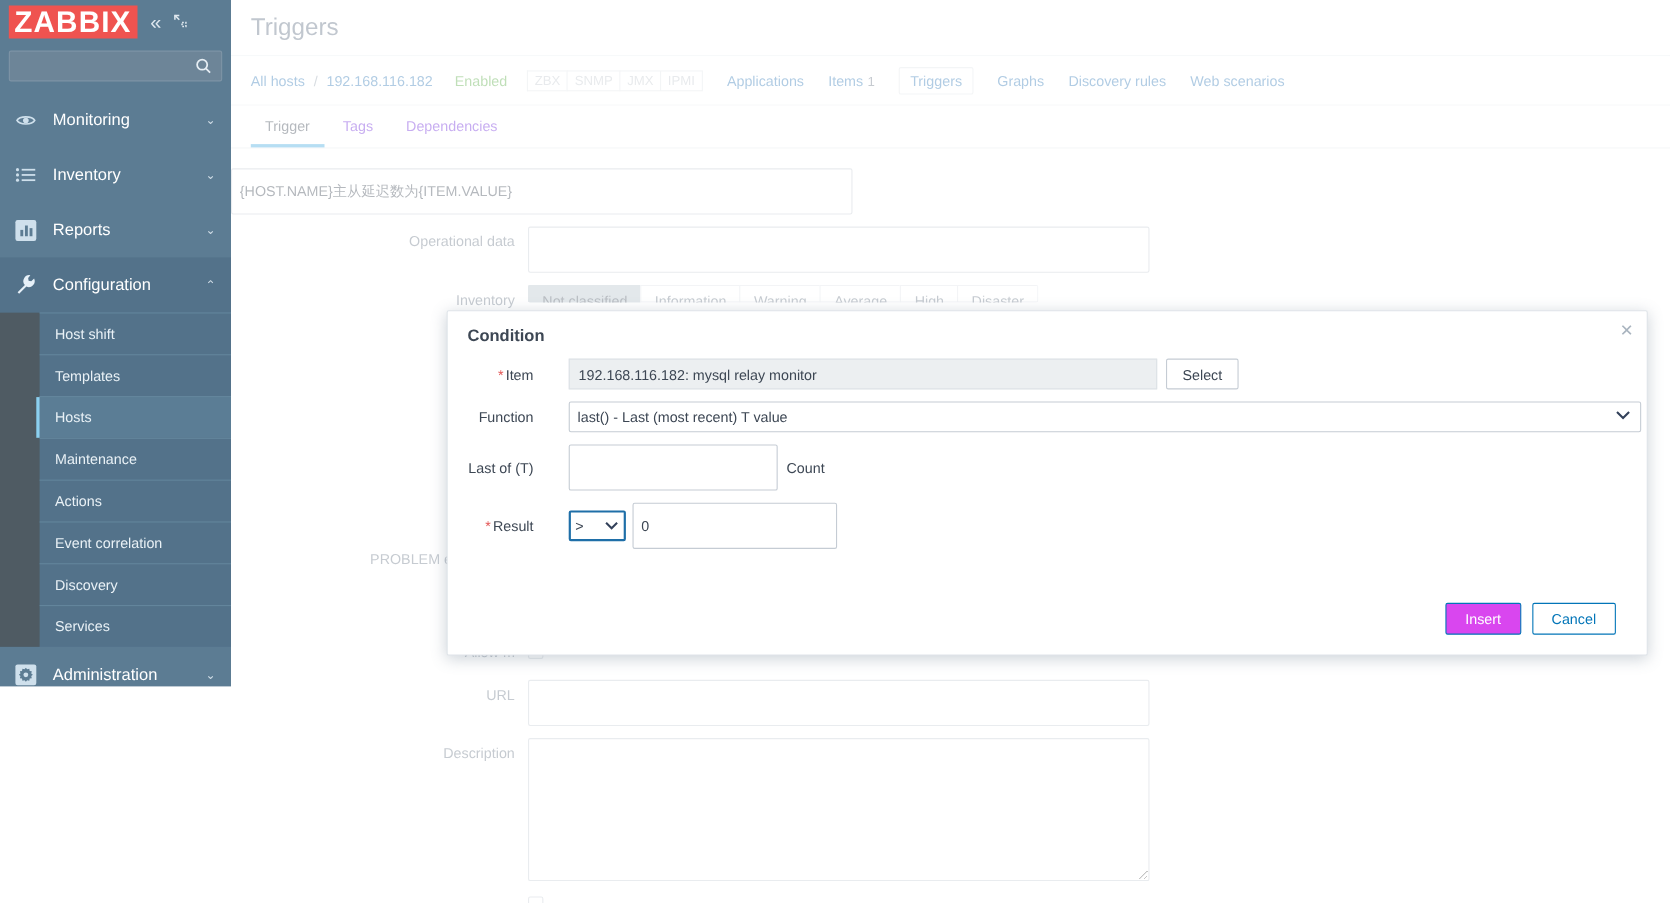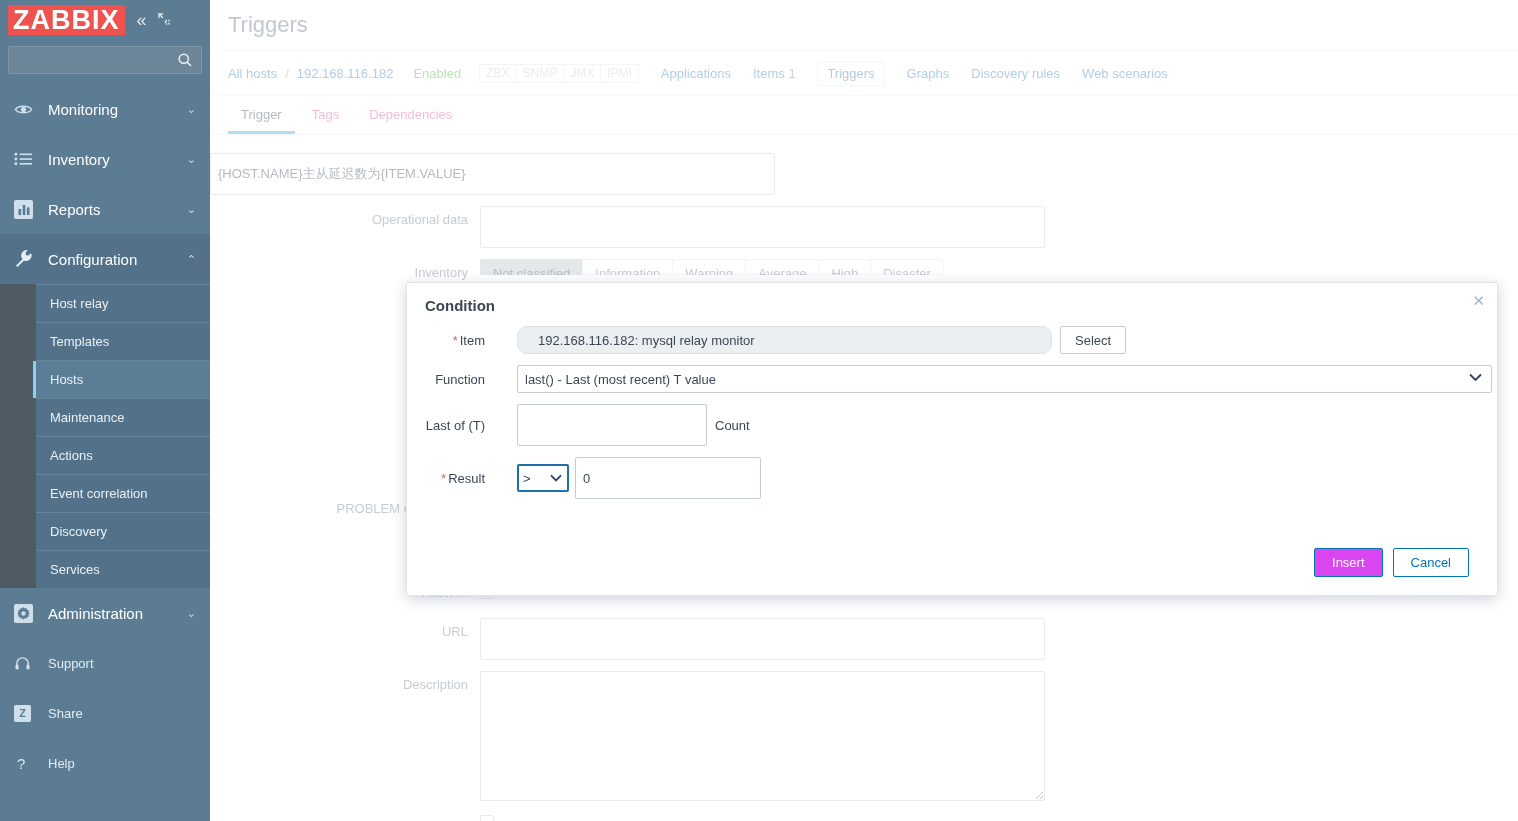--- a/index.html
+++ b/index.html
@@ -10,21 +10,21 @@
     background: #fff;
     font-family: "Liberation Sans", sans-serif;
     font-size: 12px;
     color: #3d4754;
   }
   #root { position: relative; width: 1518px; height: 821px; }
 
   
   #sidebar {
     position: absolute; left: 0; top: 0;
-    width: 210px; height: 821px;
+    width: 210px; height: 624px;
     background: #5c7c93;
     overflow: hidden;
   }
   #sidebar-logo-row {
     height: 40px; display: flex; align-items: center; padding: 0 8px;
   }
   #logo {
     background: #ef5350; color: #fff;
     font-size: 27px; font-weight: bold; letter-spacing: 1px;
     line-height: 30px; padding: 0 5px; font-family: "Liberation Sans", sans-serif;
@@ -102,21 +102,21 @@
   .proto:last-child { border-right: 1px solid #e0e4e8; }
   .bc-link { margin-left: 22px; }
   .bc-link .cnt { color: #6b7785; margin-left: 4px; font-size: 12px; }
   .bc-current {
     margin-left: 22px; background: #fff; border: 1px solid #e0e4e8;
     padding: 4px 9px; color: #337ab7; border-radius: 2px; cursor: pointer;
   }
 
   #tabs { display: flex; padding: 0 18px; border-bottom: 1px solid #e4e8ec; }
   .tab {
-    padding: 11px 13px 9px 13px; font-size: 13px; color: #ec4899; cursor: pointer;
+    padding: 11px 13px 9px 13px; font-size: 13px; color: #6d28d9; cursor: pointer;
     border-bottom: 3px solid transparent; margin-right: 4px;
   }
   .tab.active { color: #3d4754; border-bottom-color: #3fa9e0; }
 
   
   #form-area { position: relative; padding-top: 18px; }
   .frow { display: flex; align-items: flex-start; margin-bottom: 11px; }
   .flabel {
     width: 270px; text-align: right; padding-right: 12px;
     font-size: 13px; color: #6a7786; line-height: 28px; flex: none;
@@ -164,22 +164,22 @@
   }
   #modal-body { padding: 6px 30px 0 0; }
   .mrow { display: flex; align-items: center; margin-bottom: 11px; gap: 20px; }
   .mlabel {
     width: 90px; text-align: right; padding-right: 12px;
     font-size: 13px; color: #3d4754; flex: none;
   }
   .mctl { display: flex; align-items: center; gap: 0; }
   input.mdisabled {
     width: 535px; height: 28px; background: #eceff1;
-    border: 1px solid #dde2e6; border-radius: 10px;
-    font-size: 13px; color: #3d4754; padding: 0 20px; outline: none;
+    border: 1px solid #dde2e6; border-radius: 0;
+    font-size: 13px; color: #3d4754; padding: 0 8px; outline: none;
     font-family: "Liberation Sans", sans-serif;
   }
   .btn-select {
     margin-left: 8px; height: 28px; padding: 0 14px;
     border: 1px solid #c5ccd4; border-radius: 2px; background: #fff;
     color: #3d4754; font-size: 13px; cursor: pointer;
     font-family: "Liberation Sans", sans-serif;
   }
   select.fn {
     width: 975px; height: 28px;
@@ -291,21 +291,21 @@
         <svg width="20" height="20" viewBox="0 0 20 20" fill="#e6f0f8">
           <path d="M13.6 1.2 a5.4 5.4 0 0 0-5 8.9 L2 16.7 l1.4 1.4 6.6-6.6 a5.4 5.4 0 0 0 7-7.3 L14.4 6.6 12 6.2 11.6 3.8 Z"></path>
         </svg>
       </span>
       <span class="nlabel">Configuration</span>
       <span class="chev">⌃</span>
     </div>
 
     <div class="submenu">
       <div class="sub-item">
-        <span>Host relay</span>
+        <span>Host shift</span>
       </div>
       <div class="sub-item">
         <span>Templates</span>
       </div>
       <div class="sub-item selected">
         <span>Hosts</span>
       </div>
       <div class="sub-item">
         <span>Maintenance</span>
       </div>

